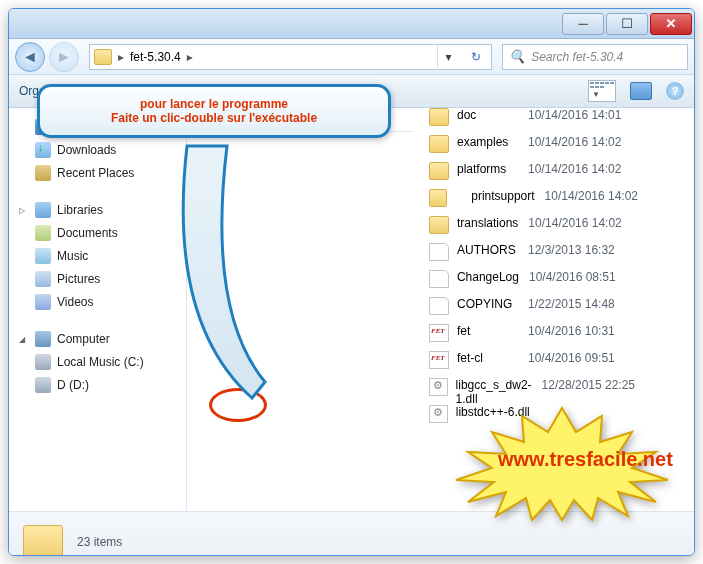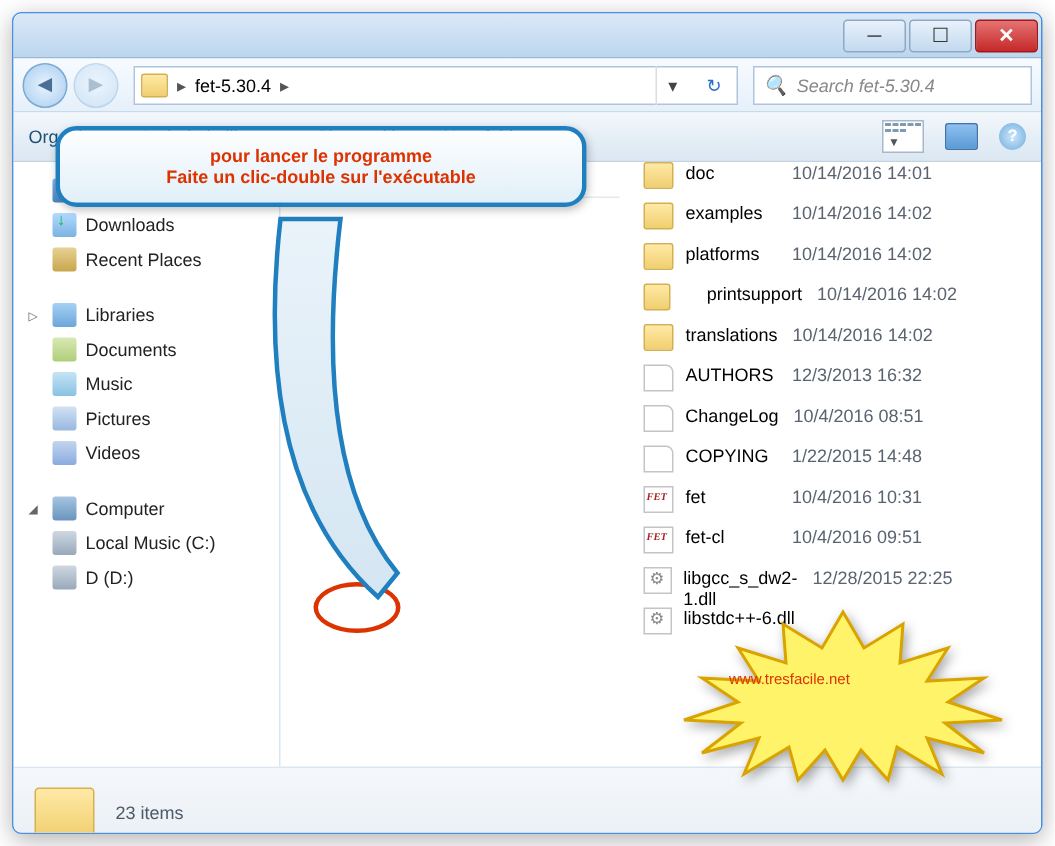--- a/index.html
+++ b/index.html
@@ -62,21 +62,21 @@
 .status-text { color:#4d5a68; }
 
 .callout { position:absolute; left:28px; top:75px; width:354px; z-index:5; }
 .callout-box { background:linear-gradient(#fdfeff,#e1eff8); border:3px solid #1f7fbf; border-radius:14px; padding:10px 14px; text-align:center; color:#d30; font-weight:bold; font-size:15px; box-shadow:1px 2px 6px rgba(0,0,0,0.25); }
 .callout svg.tail { position:absolute; left:120px; top:58px; }
 
 .redcircle { position:absolute; left:200px; top:379px; width:58px; height:34px; border:3px solid #d30; border-radius:50%; z-index:4; }
 
 .burst { position:absolute; right:12px; bottom:30px; z-index:6; }
 .burst svg { filter: drop-shadow(2px 3px 4px rgba(0,0,0,0.35)); }
-.burst-text { position:absolute; left:44px; top:46px; color:#d30; font-weight:normal; font-size:10px; white-space:nowrap; }
+.burst-text { position:absolute; left:56px; top:46px; color:#d30; font-weight:bold; font-size:20px; white-space:nowrap; }
 .help-icon { width:18px; height:18px; border-radius:50%; background:radial-gradient(#cce6fa,#6eadde); color:#fff; display:flex; align-items:center; justify-content:center; font-weight:bold; font-size:11px; }
 .search-icon { color:#3b7ab3; font-size:13px; }
 .thumbview { width:28px; height:22px; border:1px solid #a7b8c8; background:#fff; display:flex; flex-wrap:wrap; padding:1px; gap:1px; }
 .thumbview span { width:4px; height:2px; background:#7f9ab3; }
 </style>
 </head>
 <body>
 
 <div class="window">
 

